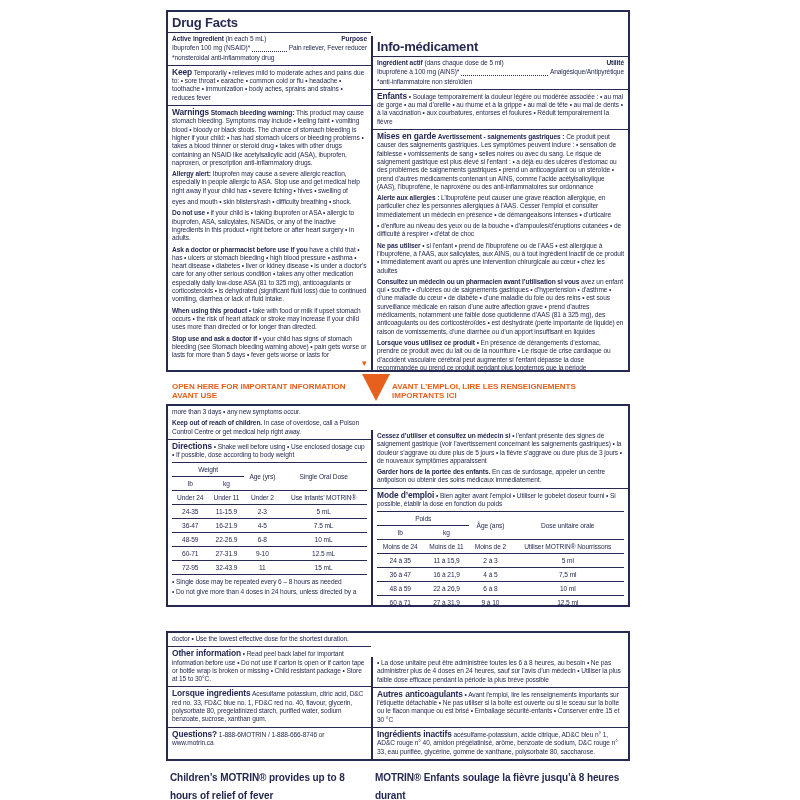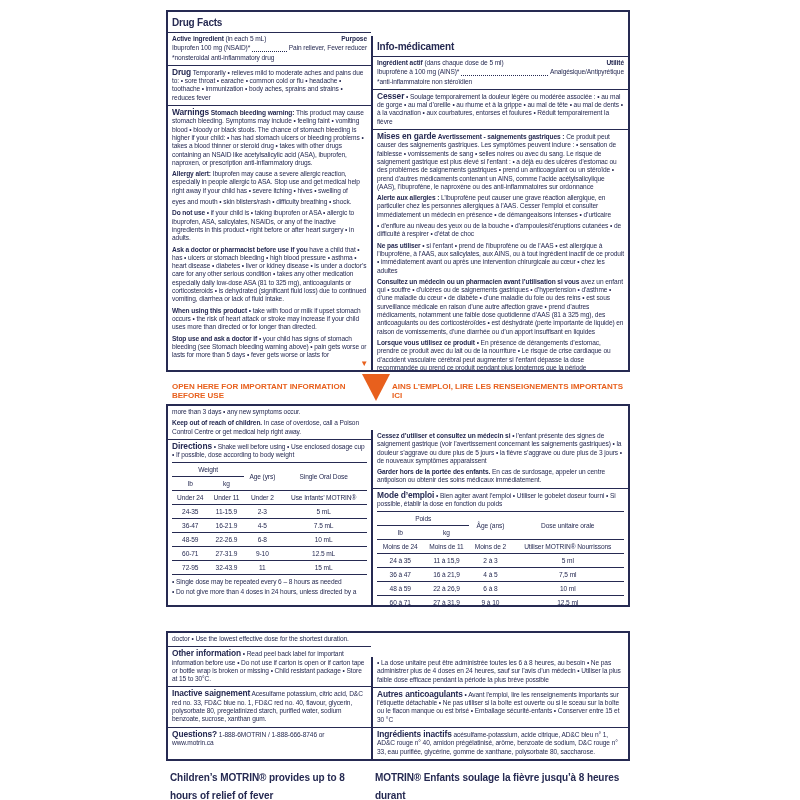--- a/index.html
+++ b/index.html
@@ -10,21 +10,21 @@
   .panel{ border:2px solid var(--ink); display:flex; background:#fff; }
   .panel1{ height:362px; }
   .panel2{ height:203px; }
   .panel3{ height:130px; margin-top:24px; }
   .col{ display:flex; flex-direction:column; overflow:hidden; }
   .col-en{ width:203px; }
   .col-fr{ flex:1; border-left:2px solid var(--ink);margin-top:24px; }
   .sec{ border-bottom:1.5px solid var(--ink); padding:2px 4px 3px; position:relative;
         font-size:6.6px; line-height:8.3px; letter-spacing:-0.1px; }
   .col .sec:last-child{ border-bottom:none; flex:1; }
-  .title{ font-size:10px; line-height:13px; font-weight:bold; padding:4px 4px 3px; letter-spacing:-0.2px; }
+  .title{ font-size:13px; line-height:13px; font-weight:bold; padding:4px 4px 3px; letter-spacing:-0.2px; }
   .b{ font-weight:bold; }
   .h{ font-weight:bold; font-size:8.4px; }
   .arow{ display:flex; justify-content:space-between; align-items:baseline; }
   .leader{ display:flex; align-items:flex-end; margin:1px 0; }
   .leader .dots{ flex:1; border-bottom:1px dotted var(--ink); margin:0 2px 1px; min-width:8px; }
   .warn p + p, .stack p + p{ margin-top:3px; }
   .gap{ margin-top:16px; }
   .endtri{ position:absolute; right:3px; bottom:2px; color:var(--orange); font-size:8px; line-height:8px; }
   .band{ height:32px; position:relative; }
   .band-text{ color:var(--orange); font-weight:bold; font-size:8px; line-height:9px; letter-spacing:0; }
@@ -57,21 +57,21 @@
           <span class="b">Purpose</span>
         </div>
         <div class="leader">
           <span>Ibuprofen 100 mg (NSAID)*</span>
           <span class="dots"></span>
           <span>Pain reliever, Fever reducer</span>
         </div>
         <div>*nonsteroidal anti-inflammatory drug</div>
       </div>
       <div class="sec">
-        <span class="h">Drug</span>
+        <span class="h">Keep</span>
         <span>Temporarily • relieves mild to moderate aches and pains due to: • sore throat • earache • common cold or flu • headache • toothache • immunization • body aches, sprains and strains • reduces fever</span>
       </div>
       <div class="sec warn">
         <p><span class="h">Warnings</span> <span class="b">Stomach bleeding warning:</span> <span>This product may cause stomach bleeding. Symptoms may include • feeling faint • vomiting blood • bloody or black stools. The chance of stomach bleeding is higher if your child: • has had stomach ulcers or bleeding problems • takes a blood thinner or steroid drug • takes with other drugs containing an NSAID like acetylsalicylic acid (ASA), ibuprofen, naproxen, or prescription anti-inflammatory drugs.</span></p>
         <p><span class="b">Allergy alert:</span> <span>Ibuprofen may cause a severe allergic reaction, especially in people allergic to ASA. Stop use and get medical help right away if your child has • severe itching • hives • swelling of</span></p>
         <p class="gap"><span>eyes and mouth • skin blisters/rash • difficulty breathing • shock.</span></p>
         <p><span class="b">Do not use</span> <span>• if your child is • taking ibuprofen or ASA • allergic to ibuprofen, ASA, salicylates, NSAIDs, or any of the inactive ingredients in this product • right before or after heart surgery • in adults.</span></p>
         <p><span class="b">Ask a doctor or pharmacist before use if you</span> <span>have a child that • has • ulcers or stomach bleeding • high blood pressure • asthma • heart disease • diabetes • liver or kidney disease • is under a doctor’s care for any other serious condition • takes any other medication especially daily low-dose ASA (81 to 325 mg), anticoagulants or corticosteroids • is dehydrated (significant fluid loss) due to continued vomiting, diarrhea or lack of fluid intake.</span></p>
         <p><span class="b">When using this product</span> <span>• take with food or milk if upset stomach occurs • the risk of heart attack or stroke may increase if your child uses more than directed or for longer than directed.</span></p>
         <p><span class="b">Stop use and ask a doctor if</span> <span>• your child has signs of stomach bleeding (see Stomach bleeding warning above) • pain gets worse or lasts for more than 5 days • fever gets worse or lasts for</span></p>
@@ -86,39 +86,39 @@
           <span class="b">Utilité</span>
         </div>
         <div class="leader">
           <span>Ibuprofène à 100 mg (AINS)*</span>
           <span class="dots"></span>
           <span>Analgésique/Antipyrétique</span>
         </div>
         <div>*anti-inflammatoire non stéroïdien</div>
       </div>
       <div class="sec">
-        <span class="h">Cesser</span>
+        <span class="h">Enfants</span>
         <span>• Soulage temporairement la douleur légère ou modérée associée : • au mal de gorge • au mal d’oreille • au rhume et à la grippe • au mal de tête • au mal de dents • à la vaccination • aux courbatures, entorses et foulures • Réduit temporairement la fièvre</span>
       </div>
       <div class="sec warn">
         <p><span class="h">Mises en garde</span> <span class="b">Avertissement - saignements gastriques :</span> <span>Ce produit peut causer des saignements gastriques. Les symptômes peuvent inclure : • sensation de faiblesse • vomissements de sang • selles noires ou avec du sang. Le risque de saignement gastrique est plus élevé si l’enfant : • a déjà eu des ulcères d’estomac ou des problèmes de saignements gastriques • prend un anticoagulant ou un stéroïde • prend d’autres médicaments contenant un AINS, comme l’acide acétylsalicylique (AAS), l’ibuprofène, le naproxène ou des anti-inflammatoires sur ordonnance</span></p>
         <p><span class="b">Alerte aux allergies :</span> <span>L’ibuprofène peut causer une grave réaction allergique, en particulier chez les personnes allergiques à l’AAS. Cesser l’emploi et consulter immédiatement un médecin en présence • de démangeaisons intenses • d’urticaire</span></p>
         <p class="gap"><span>• d’enflure au niveau des yeux ou de la bouche • d’ampoules/d’éruptions cutanées • de difficulté à respirer • d’état de choc</span></p>
         <p><span class="b">Ne pas utiliser</span> <span>• si l’enfant • prend de l’ibuprofène ou de l’AAS • est allergique à l’ibuprofène, à l’AAS, aux salicylates, aux AINS, ou à tout ingrédient inactif de ce produit • immédiatement avant ou après une intervention chirurgicale au cœur • chez les adultes</span></p>
         <p><span class="b">Consultez un médecin ou un pharmacien avant l’utilisation si vous</span> <span>avez un enfant qui • souffre • d’ulcères ou de saignements gastriques • d’hypertension • d’asthme • d’une maladie du cœur • de diabète • d’une maladie du foie ou des reins • est sous surveillance médicale en raison d’une autre affection grave • prend d’autres médicaments, notamment une faible dose quotidienne d’AAS (81 à 325 mg), des anticoagulants ou des corticostéroïdes • est déshydraté (perte importante de liquide) en raison de vomissements, d’une diarrhée ou d’un apport insuffisant en liquides</span></p>
         <p><span class="b">Lorsque vous utilisez ce produit</span> <span>• En présence de dérangements d’estomac, prendre ce produit avec du lait ou de la nourriture • Le risque de crise cardiaque ou d’accident vasculaire cérébral peut augmenter si l’enfant dépasse la dose recommandée ou prend ce produit pendant plus longtemps que la période recommandée</span></p>
         <span class="endtri">▼</span>
       </div>
     </div>
   </div>
 
   <div class="band">
-    <span class="band-text band-en">OPEN HERE FOR IMPORTANT INFORMATION BEFORE USE</span>
+    <span class="band-text band-en">OPEN HERE FOR IMPORTANT INFORMATION AVANT USE</span>
     <div class="band-tri"></div>
-    <span class="band-text band-fr">AINS L’EMPLOI, LIRE LES RENSEIGNEMENTS IMPORTANTS ICI</span>
+    <span class="band-text band-fr">AVANT L’EMPLOI, LIRE LES RENSEIGNEMENTS IMPORTANTS ICI</span>
   </div>
 
   <div class="panel panel2">
     <div class="col col-en">
       <div class="sec stack">
         <p>more than 3 days • any new symptoms occur.</p>
         <p><span class="b">Keep out of reach of children.</span> <span>In case of overdose, call a Poison Control Centre or get medical help right away.</span></p>
       </div>
       <div class="sec">
         <span class="h">Directions</span>
@@ -244,21 +244,21 @@
   </div>
 
   <div class="panel panel3">
     <div class="col col-en">
       <div class="sec">doctor • Use the lowest effective dose for the shortest duration.</div>
       <div class="sec">
         <span class="h">Other information</span>
         <span>• Read peel back label for important information before use • Do not use if carton is open or if carton tape or bottle wrap is broken or missing • Child resistant package • Store at 15 to 30°C.</span>
       </div>
       <div class="sec">
-        <span class="h">Inactive saignement</span>
+        <span class="h">Lorsque ingredients</span>
         <span>Acesulfame potassium, citric acid, D&amp;C red no. 33, FD&amp;C blue no. 1, FD&amp;C red no. 40, flavour, glycerin, polysorbate 80, pregelatinized starch, purified water, sodium benzoate, sucrose, xanthan gum.</span>
       </div>
       <div class="sec">
         <span class="h">Questions?</span>
         <span>1-888-6MOTRIN / 1-888-666-8746 or www.motrin.ca</span>
       </div>
     </div>
     <div class="col col-fr">
       <div class="sec">• La dose unitaire peut être administrée toutes les 6 à 8 heures, au besoin • Ne pas administrer plus de 4 doses en 24 heures, sauf sur l’avis d’un médecin • Utiliser la plus faible dose efficace pendant la période la plus brève possible</div>
       <div class="sec">

